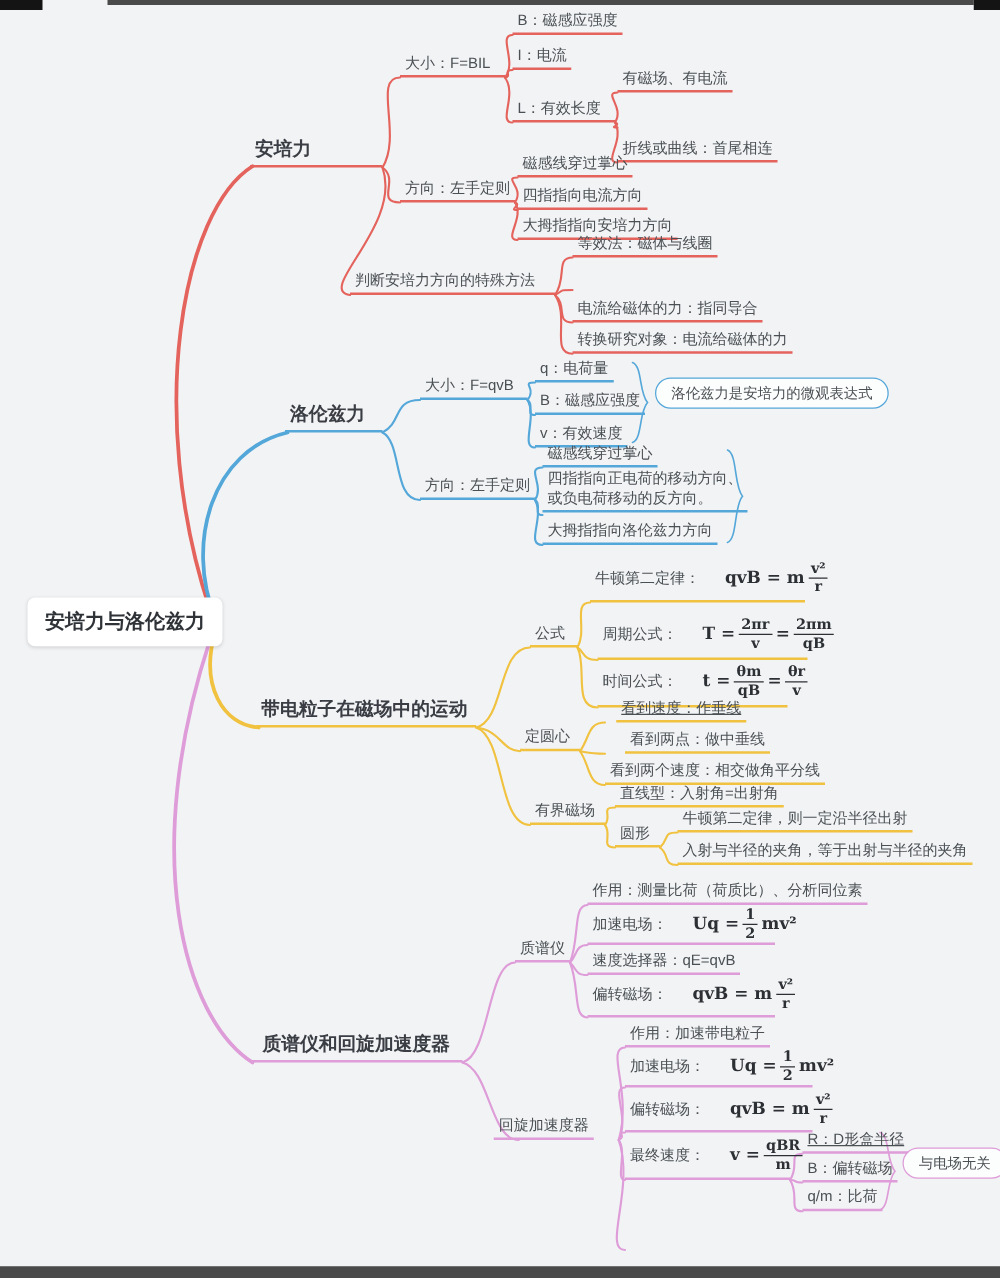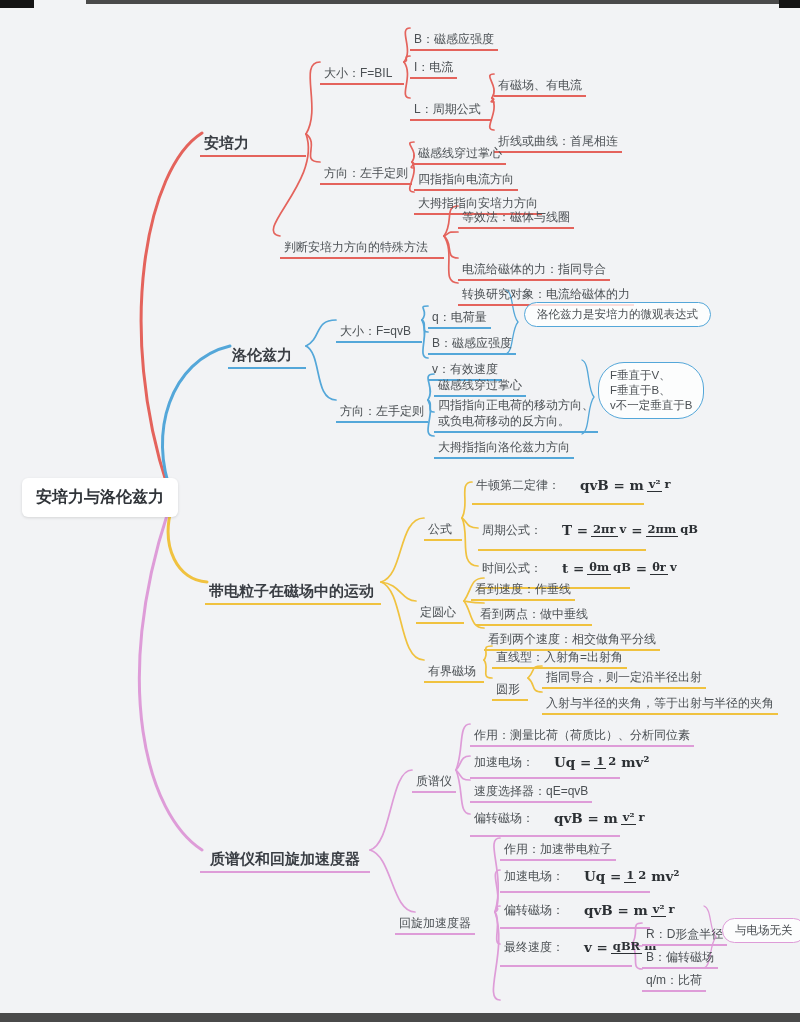--- a/index.html
+++ b/index.html
@@ -8,34 +8,34 @@
   svg.lines{position:absolute;left:0;top:0;z-index:1;}
   .ln{fill:none;stroke-linecap:round;}
   .red{stroke:var(--c-ampere);}
   .blu{stroke:var(--c-lorentz);}
   .yel{stroke:var(--c-particle);}
   .pnk{stroke:var(--c-devices);}
   .main{stroke-width:3;}
   .sub{stroke-width:1.7;}
   .brace{stroke-width:1.3;}
   .node{position:absolute;z-index:3;font-size:12px;line-height:16px;color:var(--c-text);
-        padding:0 4px 2px 4px;border-bottom:2px solid;white-space:nowrap;box-sizing:border-box;margin-top:23px;}
+        padding:0 4px 2px 4px;border-bottom:2px solid;white-space:nowrap;box-sizing:border-box;}
   .red-b{border-color:var(--c-ampere);}
   .blu-b{border-color:var(--c-lorentz);}
   .yel-b{border-color:var(--c-particle);}
   .pnk-b{border-color:var(--c-devices);text-align:center;}
   .blabel{font-size:15px;font-weight:bold;line-height:20px;color:#3a3e44;}
   .root-card{position:absolute;z-index:4;left:22px;top:478px;background:#ffffff;border-radius:6px;
         box-shadow:0 1px 3px rgba(0,0,0,.12);padding:9px 14px;font-size:16px;font-weight:bold;
         color:#2f3338;white-space:nowrap;}
   .fnode{display:flex;align-items:center;gap:20px;}
   .flabel{font-size:12px;}
   .formula{font-family:"DejaVu Serif",serif;font-weight:bold;font-size:13.5px;color:#2c3034;
         display:inline-flex;align-items:center;gap:3px;}
-  .frac{display:inline-flex;flex-direction:row;align-items:center;font-size:11.5px;line-height:1.15;}
+  .frac{display:inline-flex;flex-direction:column;align-items:center;font-size:11.5px;line-height:1.15;}
   .num{border-bottom:1px solid #2c3034;padding:0 2px;}
   .den{padding:0 2px;}
   .bubble{position:absolute;z-index:3;border:1.5px solid;border-radius:999px;background:rgba(255,255,255,.78);
         font-size:11.5px;color:var(--c-text);padding:4px 12px;white-space:nowrap;}
   .bubble.multi{border-radius:26px;line-height:15px;padding:5px 11px;}
   .bub-blu{border-color:var(--c-lorentz);}
   .bub-pnk{border-color:var(--c-devices);}
   .two-line{line-height:16px;}
   .edge{position:absolute;z-index:6;background:#4a4a4a;}
   .edge.darkchip{background:#141414;}
@@ -113,21 +113,21 @@
       <path class="ln pnk brace" d="M 704 906 C 712 909 709 929 716 937 C 709 945 712 965 704 968"></path>
     </g>
   </svg>
 
   <div class="root-card">安培力与洛伦兹力</div>
 
   <div class="node blabel red-b" style="left:200px;top:110px;width:106px;">安培力</div>
   <div class="node red-b" style="left:320px;top:42px;width:84px;">大小：F=BIL</div>
   <div class="node red-b" style="left:410px;top:8px;">B：磁感应强度</div>
   <div class="node red-b" style="left:410px;top:36px;">I：电流</div>
-  <div class="node red-b" style="left:410px;top:78px;width:82px;">L：周期公式</div>
+  <div class="node red-b" style="left:410px;top:78px;width:82px;">L：有效长度</div>
   <div class="node red-b" style="left:494px;top:54px;">有磁场、有电流</div>
   <div class="node red-b" style="left:494px;top:110px;">折线或曲线：首尾相连</div>
   <div class="node red-b" style="left:320px;top:142px;width:92px;">方向：左手定则</div>
   <div class="node red-b" style="left:414px;top:122px;">磁感线穿过掌心</div>
   <div class="node red-b" style="left:414px;top:148px;">四指指向电流方向</div>
   <div class="node red-b" style="left:414px;top:172px;">大拇指指向安培力方向</div>
   <div class="node red-b" style="left:280px;top:216px;width:164px;">判断安培力方向的特殊方法</div>
   <div class="node red-b" style="left:458px;top:186px;">等效法：磁体与线圈</div>
   <div class="node red-b" style="left:458px;top:238px;">电流给磁体的力：指同导合</div>
   <div class="node red-b" style="left:458px;top:263px;text-align:center;">转换研究对象：电流给磁体的力</div>
@@ -138,25 +138,20 @@
   <div class="node blu-b" style="left:428px;top:312px;">B：磁感应强度</div>
   <div class="node blu-b" style="left:428px;top:338px;">v：有效速度</div>
   <div class="bubble bub-blu" style="left:524px;top:302px;">洛伦兹力是安培力的微观表达式</div>
   <div class="node blu-b" style="left:336px;top:380px;width:92px;">方向：左手定则</div>
   <div class="node blu-b" style="left:434px;top:354px;">磁感线穿过掌心</div>
   <div class="node blu-b two-line" style="left:434px;top:374px;">
     <span>四指指向正电荷的移动方向、</span><br>
     <span>或负电荷移动的反方向。</span>
   </div>
   <div class="node blu-b" style="left:434px;top:416px;">大拇指指向洛伦兹力方向</div>
-  <div class="bubble bub-blu multi" style="left:598px;top:362px;">
-    <span>F垂直于V、</span><br>
-    <span>F垂直于B、</span><br>
-    <span>v不一定垂直于B</span>
-  </div>
 
   <div class="node blabel yel-b" style="left:205px;top:558px;width:176px;">带电粒子在磁场中的运动</div>
   <div class="node yel-b" style="left:424px;top:498px;width:38px;">公式</div>
   <div class="node yel-b fnode" style="left:472px;top:446px;width:172px;height:36px;">
     <span class="flabel">牛顿第二定律：</span>
     <span class="formula">
         <span>qvB = m</span>
         <span class="frac">
           <span class="num">v²</span>
           <span class="den">r</span>
@@ -187,27 +182,27 @@
           <span class="den">qB</span>
         </span>
         <span>=</span>
         <span class="frac">
           <span class="num">θr</span>
           <span class="den">v</span>
         </span>
       </span>
   </div>
   <div class="node yel-b" style="left:416px;top:581px;width:48px;">定圆心</div>
-  <div class="node yel-b" style="left:471px;top:558px;">看到速度：作垂线</div>
-  <div class="node yel-b" style="left:476px;top:583px;">看到两点：做中垂线</div>
+  <div class="node yel-b" style="left:493px;top:558px;text-decoration:underline;">看到速度：作垂线</div>
+  <div class="node yel-b" style="left:500px;top:583px;">看到两点：做中垂线</div>
   <div class="node yel-b" style="left:484px;top:608px;">看到两个速度：相交做角平分线</div>
   <div class="node yel-b" style="left:424px;top:640px;width:60px;">有界磁场</div>
   <div class="node yel-b" style="left:492px;top:626px;">直线型：入射角=出射角</div>
   <div class="node yel-b" style="left:492px;top:658px;width:36px;">圆形</div>
-  <div class="node yel-b" style="left:542px;top:646px;">指同导合，则一定沿半径出射</div>
+  <div class="node yel-b" style="left:542px;top:646px;">牛顿第二定律，则一定沿半径出射</div>
   <div class="node yel-b" style="left:542px;top:672px;">入射与半径的夹角，等于出射与半径的夹角</div>
 
   <div class="node blabel pnk-b" style="left:200px;top:826px;width:170px;">质谱仪和回旋加速度器</div>
   <div class="node pnk-b" style="left:412px;top:750px;width:44px;">质谱仪</div>
   <div class="node pnk-b" style="left:470px;top:704px;">作用：测量比荷（荷质比）、分析同位素</div>
   <div class="node pnk-b fnode" style="left:470px;top:726px;width:150px;height:30px;">
     <span class="flabel">加速电场：</span>
     <span class="formula">
         <span>Uq =</span>
         <span class="frac">
@@ -254,21 +249,21 @@
   <div class="node pnk-b fnode" style="left:500px;top:908px;width:132px;height:36px;">
     <span class="flabel">最终速度：</span>
     <span class="formula">
         <span>v =</span>
         <span class="frac">
           <span class="num">qBR</span>
           <span class="den">m</span>
         </span>
       </span>
   </div>
-  <div class="node pnk-b" style="left:642px;top:903px;">R：D形盒半径</div>
+  <div class="node pnk-b" style="left:642px;top:903px;text-decoration:underline;">R：D形盒半径</div>
   <div class="node pnk-b" style="left:642px;top:926px;">B：偏转磁场</div>
   <div class="node pnk-b" style="left:642px;top:949px;">q/m：比荷</div>
   <div class="bubble bub-pnk" style="left:722px;top:918px;">与电场无关</div>
 
   <div class="edge darkchip" style="left:0;top:0;width:34px;height:8px;"></div>
   <div class="edge" style="left:86px;top:0;width:693px;height:4px;"></div>
   <div class="edge darkchip" style="left:779px;top:0;width:21px;height:8px;"></div>
   <div class="edge" style="left:0;top:1013px;width:800px;height:9px;"></div>
 </div>
 

